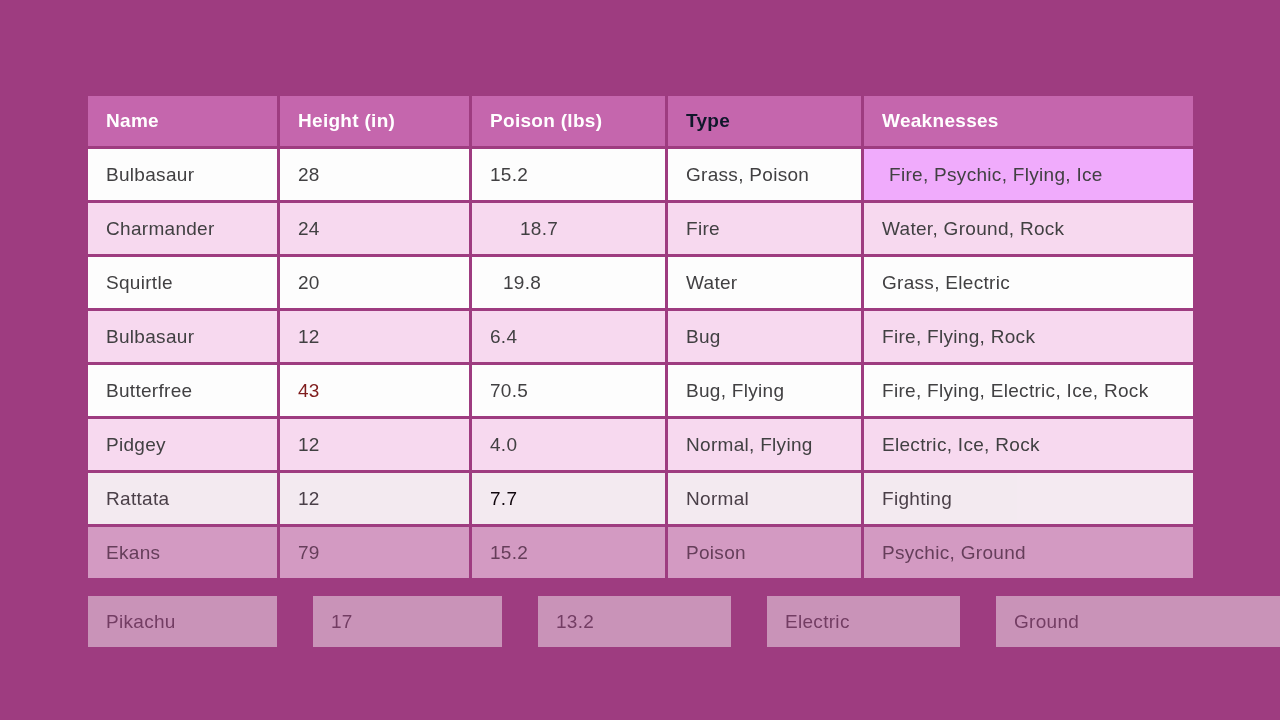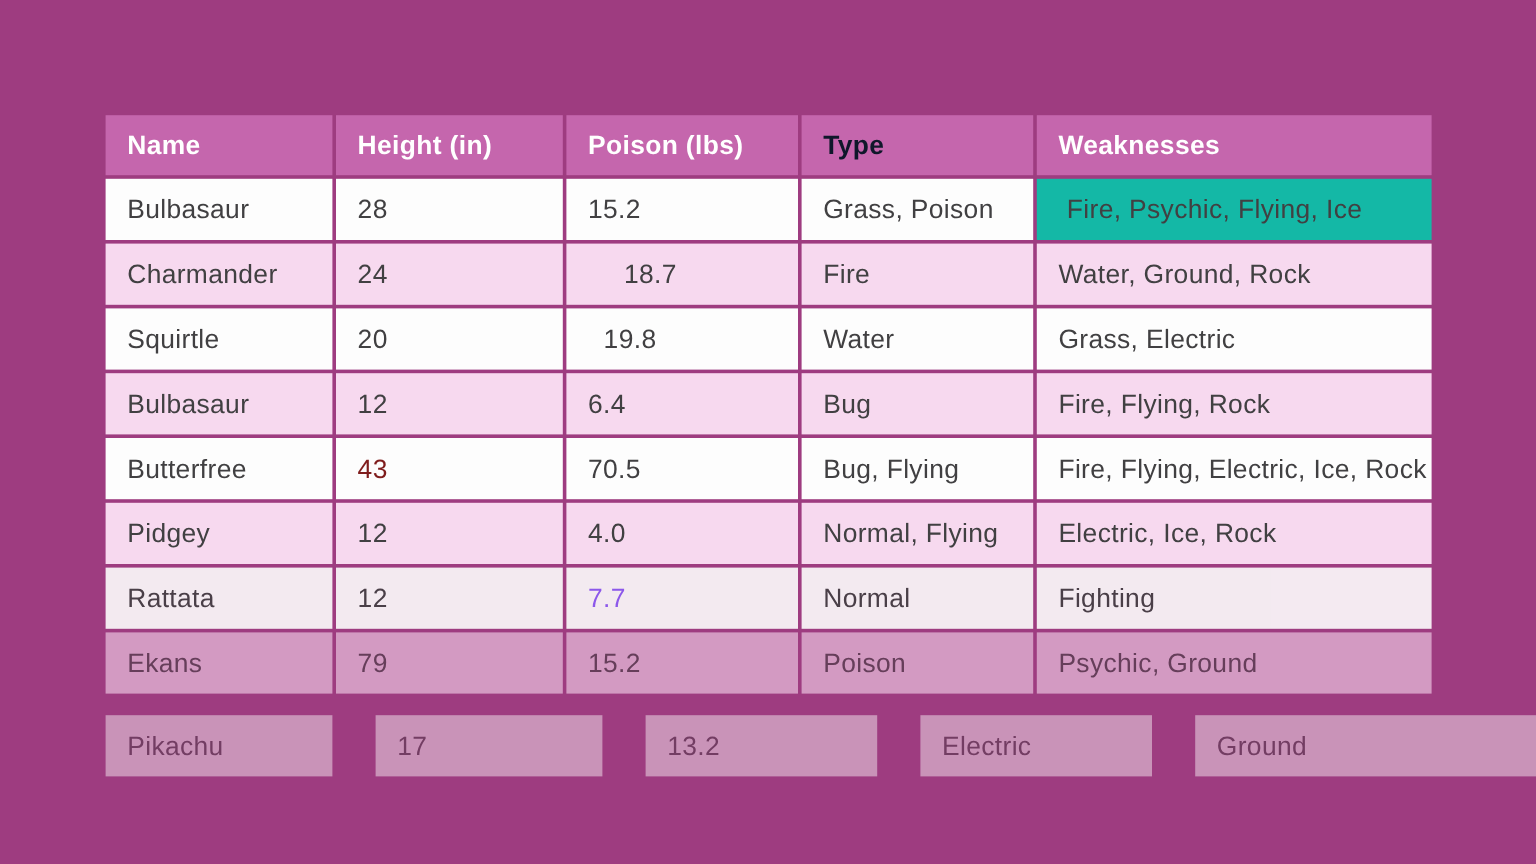--- a/index.html
+++ b/index.html
@@ -33,21 +33,21 @@
     font-weight: bold;
     letter-spacing: 0.3px;
   }
   .cell {
     height: 51px;
     box-sizing: border-box;
     display: flex;
     align-items: center;
     padding-left: 18px;
     padding-right: 8px;
-    font-size: 22px;
+    font-size: 19px;
     letter-spacing: 0.3px;
     white-space: nowrap;
     overflow: hidden;
   }
 </style>
 </head>
 <body style="background: rgb(158, 60, 128);">
 
 <div class="stage">
   <div class="table-wrap">
@@ -57,21 +57,21 @@
         <div class="cell" style="background: rgb(197, 102, 173); color: rgb(255, 255, 255);">Poison (lbs)</div>
         <div class="cell" style="background: rgb(197, 102, 173); color: #0f172a;">Type</div>
         <div class="cell" style="background: rgb(197, 102, 173); color: rgb(255, 255, 255);">Weaknesses</div>
       </div>
     <div id="body-rows">
         <div class="t-row" style="opacity: 1;">
           <div class="cell" style="background: rgb(253, 253, 253); color: rgb(65, 64, 66);">Bulbasaur</div>
           <div class="cell" style="background: rgb(253, 253, 253); color: rgb(65, 64, 66);">28</div>
           <div class="cell" style="background: rgb(253, 253, 253); color: rgb(65, 64, 66);">15.2</div>
           <div class="cell" style="background: rgb(253, 253, 253); color: rgb(65, 64, 66);">Grass, Poison</div>
-          <div class="cell" style="background: #14b8a6; color: rgb(65, 64, 66); padding-left: 25px;">Fire, Psychic, Flying, Ice</div>
+          <div class="cell" style="background: #f0abfc; color: rgb(65, 64, 66); padding-left: 25px;">Fire, Psychic, Flying, Ice</div>
         </div>
         <div class="t-row" style="opacity: 1;">
           <div class="cell" style="background: rgb(247, 217, 239); color: rgb(65, 64, 66);">Charmander</div>
           <div class="cell" style="background: rgb(247, 217, 239); color: rgb(65, 64, 66);">24</div>
           <div class="cell" style="background: rgb(247, 217, 239); color: rgb(65, 64, 66); padding-left: 48px;">18.7</div>
           <div class="cell" style="background: rgb(247, 217, 239); color: rgb(65, 64, 66);">Fire</div>
           <div class="cell" style="background: rgb(247, 217, 239); color: rgb(65, 64, 66);">Water, Ground, Rock</div>
         </div>
         <div class="t-row" style="opacity: 1;">
           <div class="cell" style="background: rgb(253, 253, 253); color: rgb(65, 64, 66);">Squirtle</div>
@@ -97,21 +97,21 @@
         <div class="t-row" style="opacity: 1;">
           <div class="cell" style="background: rgb(247, 217, 239); color: rgb(65, 64, 66);">Pidgey</div>
           <div class="cell" style="background: rgb(247, 217, 239); color: rgb(65, 64, 66);">12</div>
           <div class="cell" style="background: rgb(247, 217, 239); color: rgb(65, 64, 66);">4.0</div>
           <div class="cell" style="background: rgb(247, 217, 239); color: rgb(65, 64, 66);">Normal, Flying</div>
           <div class="cell" style="background: rgb(247, 217, 239); color: rgb(65, 64, 66);">Electric, Ice, Rock</div>
         </div>
         <div class="t-row" style="opacity: 0.9;">
           <div class="cell" style="background: rgb(253, 253, 253); color: rgb(65, 64, 66);">Rattata</div>
           <div class="cell" style="background: rgb(253, 253, 253); color: rgb(65, 64, 66);">12</div>
-          <div class="cell" style="background: rgb(253, 253, 253); color: #8b5cf6;">7.7</div>
+          <div class="cell" style="background: rgb(253, 253, 253); color: #000000;">7.7</div>
           <div class="cell" style="background: rgb(253, 253, 253); color: rgb(65, 64, 66);">Normal</div>
           <div class="cell" style="background: rgb(253, 253, 253); color: rgb(65, 64, 66);">Fighting</div>
         </div>
         <div class="t-row" style="opacity: 0.6; margin-top: 3px;">
           <div class="cell" style="background: rgb(247, 217, 239); color: rgb(65, 64, 66);">Ekans</div>
           <div class="cell" style="background: rgb(247, 217, 239); color: rgb(65, 64, 66);">79</div>
           <div class="cell" style="background: rgb(247, 217, 239); color: rgb(65, 64, 66);">15.2</div>
           <div class="cell" style="background: rgb(247, 217, 239); color: rgb(65, 64, 66);">Poison</div>
           <div class="cell" style="background: rgb(247, 217, 239); color: rgb(65, 64, 66);">Psychic, Ground</div>
         </div>

